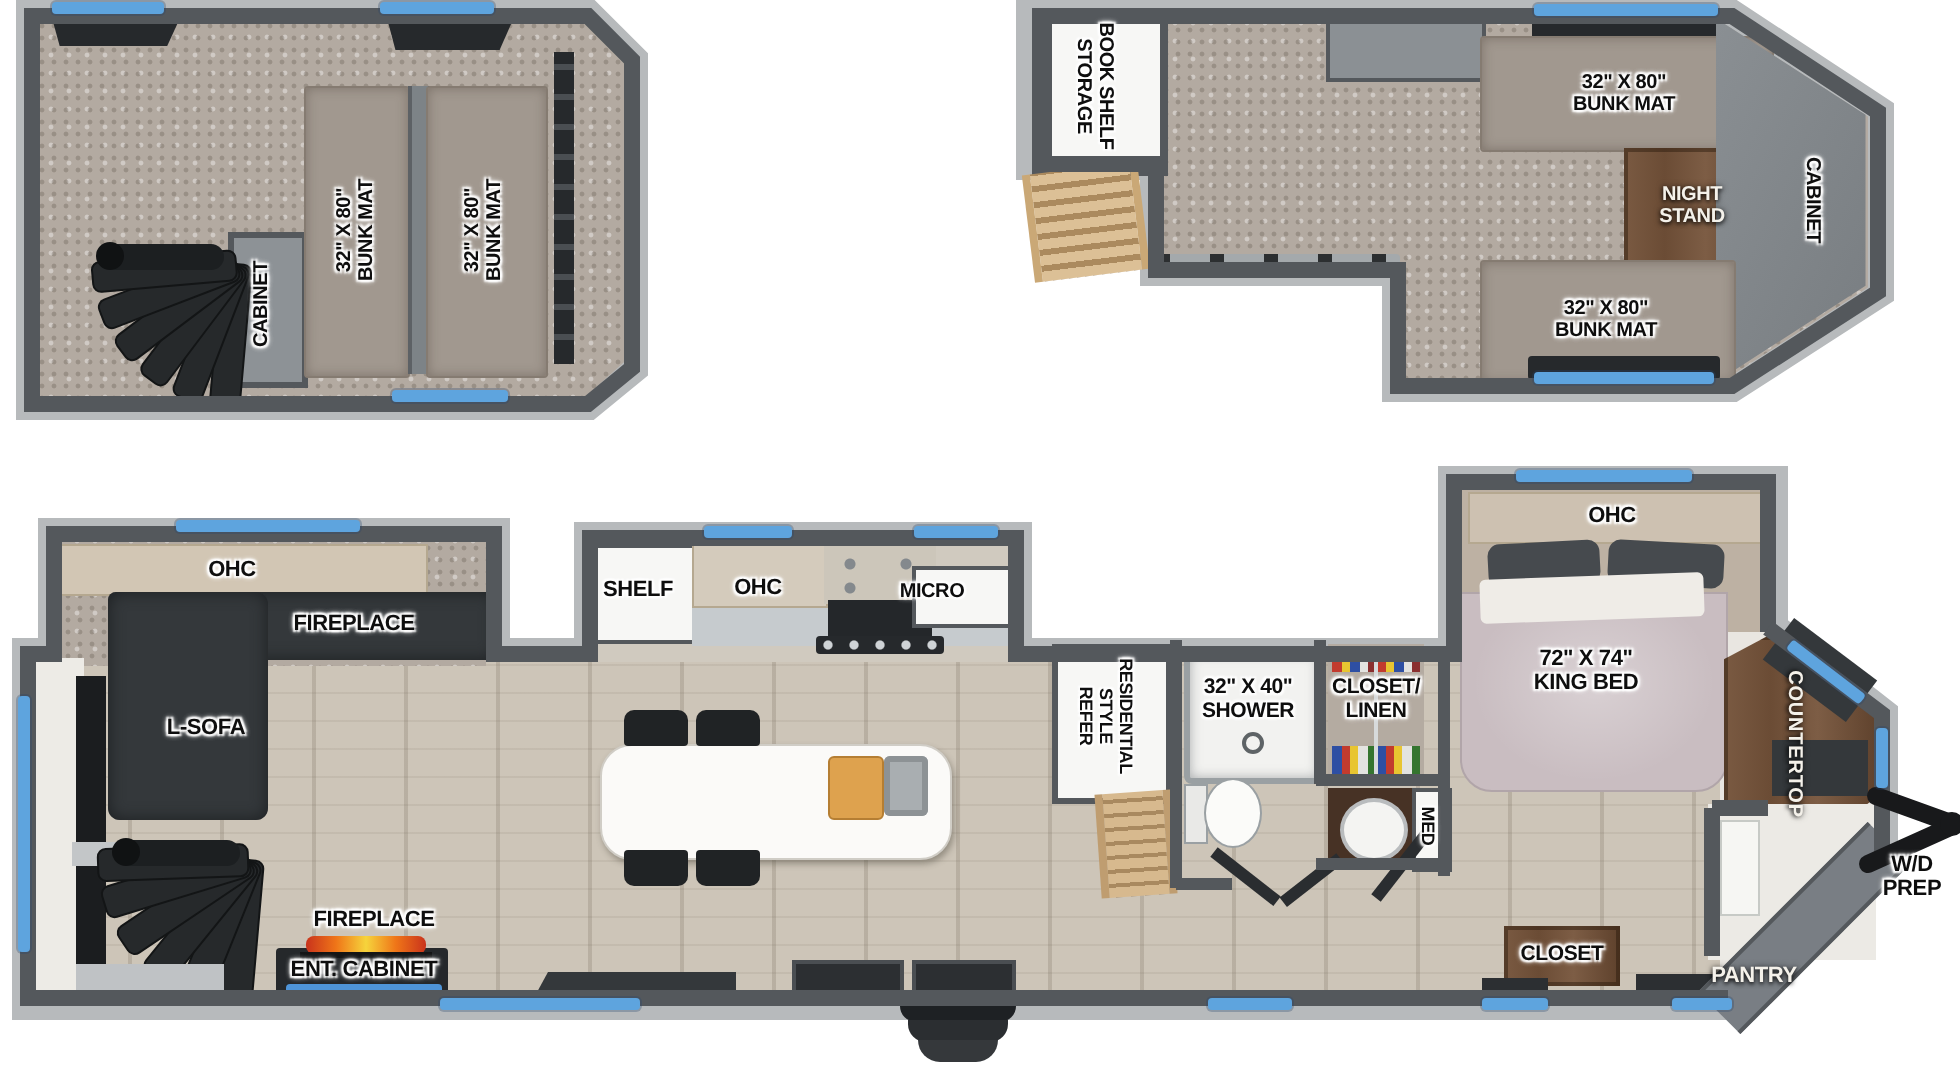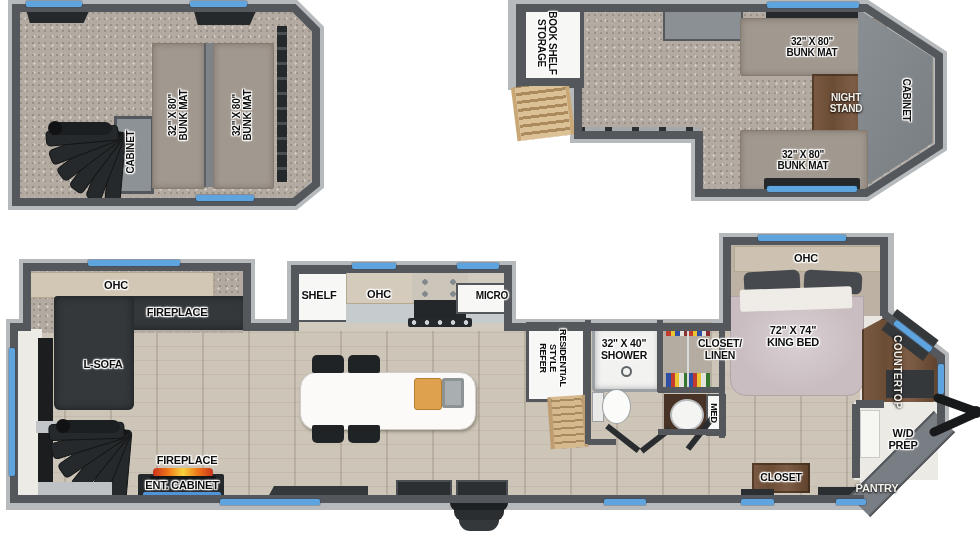--- a/index.html
+++ b/index.html
@@ -228,30 +228,30 @@
   <div class="lbl f10" style="left:803px;top:160px">32" X 80"
 BUNK MAT</div>
 
   <div class="lbl" style="left:116px;top:285px">OHC</div>
   <div class="lbl" style="left:177px;top:312px">FIREPLACE</div>
   <div class="lbl" style="left:103px;top:364px">L-SOFA</div>
   <div class="lbl" style="left:187px;top:460px">FIREPLACE</div>
   <div class="lbl" style="left:182px;top:485px">ENT. CABINET</div>
   <div class="lbl" style="left:319px;top:295px">SHELF</div>
   <div class="lbl" style="left:379px;top:294px">OHC</div>
-  <div class="lbl f10" style="left:492px;top:296px">MICRO</div>
+  <div class="lbl f10" style="left:466px;top:296px">MICRO</div>
   <div class="lbl vd f9" style="left:553px;top:358px">RESIDENTIAL
 STYLE
 REFER</div>
   <div class="lbl f105" style="left:624px;top:350px">32" X 40"
 SHOWER</div>
-  <div class="lbl f105" style="left:720px;top:350px">CLOSET/
+  <div class="lbl f105" style="left:688px;top:350px">CLOSET/
 LINEN</div>
   <div class="lbl vd f9" style="left:714px;top:413px">MED</div>
   <div class="lbl" style="left:806px;top:258px">OHC</div>
   <div class="lbl" style="left:793px;top:336px">72" X 74"
 KING BED</div>
   <div class="lbl vd lw f10" style="left:897px;top:372px;letter-spacing:.4px">COUNTERTOP</div>
-  <div class="lbl" style="left:903px;top:439px">W/D
+  <div class="lbl" style="left:956px;top:439px">W/D
 PREP</div>
   <div class="lbl lw" style="left:877px;top:488px">PANTRY</div>
   <div class="lbl f105" style="left:781px;top:478px">CLOSET</div>
 </div>
 
 </body></html>

